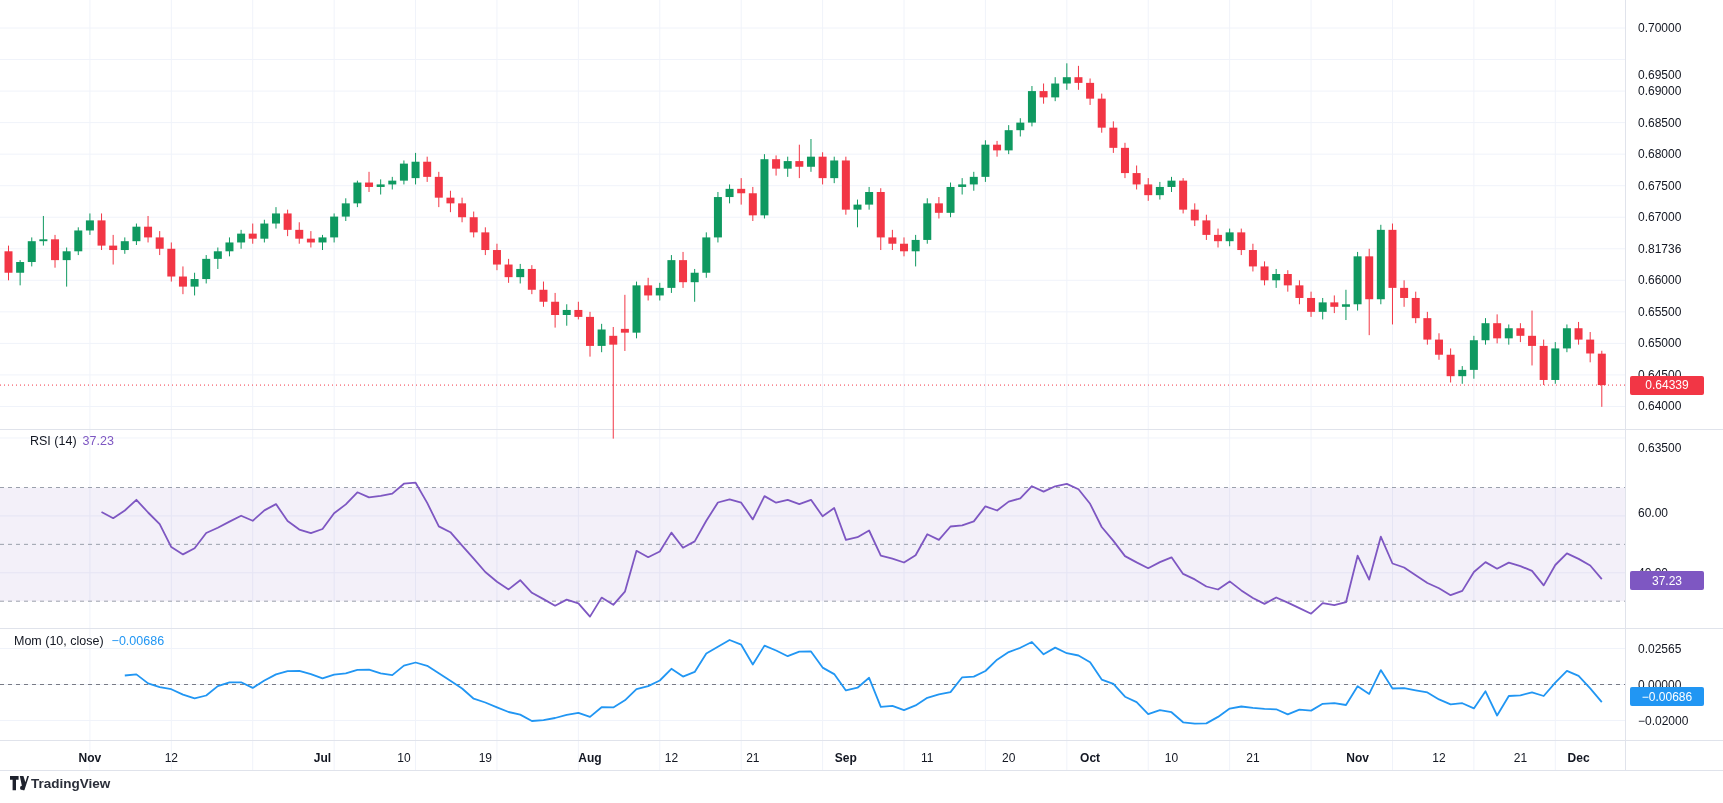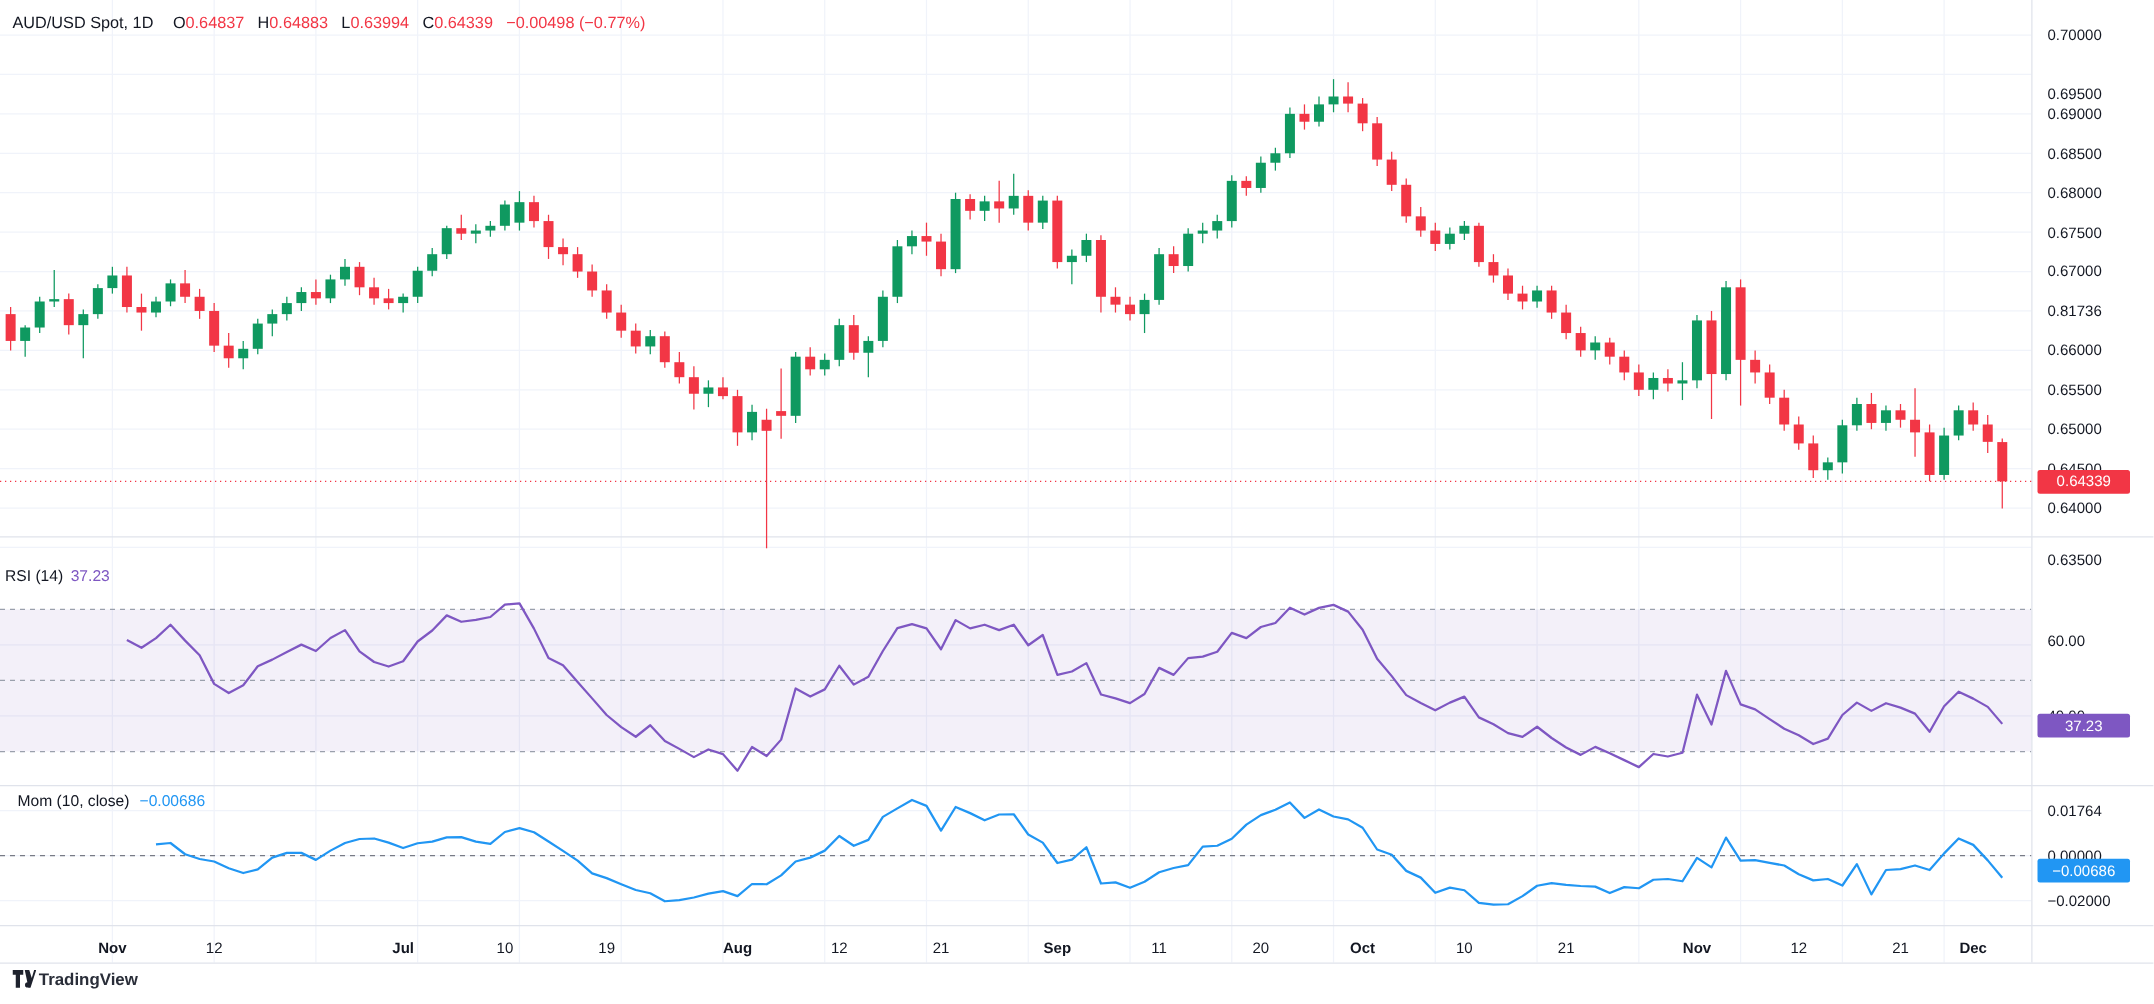--- a/index.html
+++ b/index.html
@@ -367,30 +367,22 @@
       <clipPath id="clip-rsi">
         <rect x="0" y="431" width="1625" height="196"></rect>
       </clipPath>
       <polyline points="101.5,512.0 113.2,518.2 124.8,510.5 136.4,499.8 148.1,512.5 159.7,524.2 171.3,547.1 183.0,554.4 194.6,548.2 206.2,533.0 217.8,527.7 229.5,521.6 241.1,515.7 252.7,520.8 264.4,510.4 276.0,504.1 287.6,521.1 299.3,529.6 310.9,533.2 322.5,529.0 334.1,513.2 345.8,504.4 357.4,492.3 369.0,497.4 380.7,495.9 392.3,493.6 403.9,483.7 415.6,482.7 427.2,502.9 438.8,526.4 450.4,532.2 462.1,545.6 473.7,558.7 485.3,572.0 497.0,581.7 508.6,589.4 520.2,580.2 531.9,592.8 543.5,599.1 555.1,605.7 566.7,599.6 578.4,603.3 590.0,616.6 601.6,597.6 613.3,604.8 624.9,591.7 636.5,550.8 648.2,557.2 659.8,551.5 671.4,532.6 683.0,547.7 694.7,541.4 706.3,520.8 717.9,502.5 729.6,499.3 741.2,502.7 752.8,519.4 764.5,496.1 776.1,502.7 787.7,499.8 799.3,504.1 811.0,499.8 822.6,516.2 834.2,508.0 845.9,539.9 857.5,537.2 869.1,530.5 880.8,555.6 892.4,558.7 904.0,562.5 915.6,555.2 927.3,534.3 938.9,539.9 950.5,526.5 962.2,525.3 973.8,521.4 985.4,506.3 997.1,510.5 1008.7,501.6 1020.3,498.4 1031.9,486.2 1043.6,491.6 1055.2,486.3 1066.8,483.9 1078.5,489.3 1090.1,503.8 1101.7,527.0 1113.4,540.9 1125.0,556.1 1136.6,562.4 1148.2,568.2 1159.9,562.1 1171.5,557.3 1183.1,573.9 1194.8,579.4 1206.4,586.5 1218.0,589.5 1229.7,581.4 1241.3,590.4 1252.9,598.0 1264.5,603.9 1276.2,597.5 1287.8,602.6 1299.4,608.1 1311.1,613.7 1322.7,603.2 1334.3,605.2 1346.0,602.2 1357.6,555.7 1369.2,579.6 1380.8,536.7 1392.5,563.5 1404.1,567.5 1415.7,575.3 1427.4,583.0 1439.0,588.2 1450.6,595.2 1462.3,590.9 1473.9,572.0 1485.5,562.1 1497.1,568.7 1508.8,562.6 1520.4,566.1 1532.0,570.9 1543.7,585.4 1555.3,565.0 1566.9,553.4 1578.6,558.9 1590.2,565.5 1601.8,579.1" fill="none" stroke="#7e57c2" stroke-width="1.8" stroke-linejoin="round" clip-path="url(#clip-rsi)"></polyline>
       <clipPath id="clip-mom">
         <rect x="0" y="630" width="1625" height="110"></rect>
       </clipPath>
       <polyline points="124.8,675.5 136.4,674.4 148.1,683.4 159.7,687.2 171.3,689.2 183.0,694.6 194.6,698.4 206.2,695.5 217.8,686.1 229.5,682.3 241.1,682.3 252.7,687.9 264.4,680.5 276.0,674.4 287.6,671.2 299.3,670.8 310.9,674.1 322.5,678.4 334.1,674.6 345.8,673.3 357.4,669.9 369.0,669.7 380.7,673.3 392.3,675.1 403.9,665.6 415.6,662.5 427.2,665.8 438.8,673.2 450.4,680.7 462.1,688.5 473.7,698.7 485.3,702.5 497.0,707.4 508.6,712.0 520.2,714.6 531.9,721.0 543.5,720.1 555.1,718.0 566.7,714.9 578.4,712.9 590.0,716.9 601.6,707.2 613.3,707.4 624.9,700.3 636.5,689.2 648.2,686.1 659.8,680.5 671.4,668.8 683.0,676.6 694.7,671.9 706.3,653.5 717.9,646.7 729.6,640.0 741.2,644.7 752.8,664.5 764.5,645.6 776.1,650.5 787.7,656.2 799.3,651.6 811.0,651.4 822.6,667.6 834.2,674.1 845.9,690.4 857.5,687.7 869.1,677.8 880.8,706.8 892.4,705.9 904.0,710.2 915.6,705.4 927.3,697.8 938.9,694.4 950.5,692.1 962.2,677.3 973.8,676.6 985.4,671.0 997.1,659.7 1008.7,652.1 1020.3,647.8 1031.9,642.0 1043.6,654.3 1055.2,647.6 1066.8,653.2 1078.5,655.5 1090.1,662.2 1101.7,679.6 1113.4,683.8 1125.0,696.7 1136.6,702.1 1148.2,714.2 1159.9,710.1 1171.5,712.2 1183.1,722.3 1194.8,723.7 1206.4,723.4 1218.0,716.9 1229.7,708.6 1241.3,706.5 1252.9,707.9 1264.5,708.8 1276.2,709.3 1287.8,714.4 1299.4,709.7 1311.1,710.6 1322.7,703.8 1334.3,703.2 1346.0,705.0 1357.6,686.3 1369.2,693.9 1380.8,670.1 1392.5,688.5 1404.1,688.1 1415.7,690.3 1427.4,692.4 1439.0,699.4 1450.6,704.3 1462.3,703.2 1473.9,708.4 1485.5,691.3 1497.1,715.5 1508.8,696.0 1520.4,695.3 1532.0,692.4 1543.7,696.0 1555.3,682.7 1566.9,670.8 1578.6,675.9 1590.2,688.3 1601.8,702.2" fill="none" stroke="#2196f3" stroke-width="1.8" stroke-linejoin="round" clip-path="url(#clip-mom)"></polyline>
     </svg>
 
-  <div class="legend" style="left:10px;top:10px;">
-    <span class="sym">AUD/USD Spot, 1D</span>
-    <span class="pfx">O</span><span class="val">0.64837</span>
-    <span class="pfx">H</span><span class="val">0.64883</span>
-    <span class="pfx">L</span><span class="val">0.63994</span>
-    <span class="pfx">C</span><span class="val">0.64339</span>
-    <span class="pfx val">−0.00498 (−0.77%)</span>
-  </div>
-
-  <div id="rsi-legend" class="legend" style="left:4px;top:434px;margin-top:20px;">
+
+  <div id="rsi-legend" class="legend" style="left:30px;top:434px;">
     <span>RSI (14)</span><span class="ival">37.23</span>
   </div>
 
   <div id="mom-legend" class="legend" style="left:14px;top:634px;">
     <span>Mom (10, close)</span><span class="ival">−0.00686</span>
   </div>
 
   <div id="price-badge" class="badge" style="top: 375.578px;">0.64339</div>
   <div id="rsi-badge" class="badge" style="top: 571.149px;">37.23</div>
   <div id="mom-badge" class="badge" style="top: 687.348px;">−0.00686</div>
@@ -405,21 +397,21 @@
       <div class="plabel" style="top: 209.231px;">0.67000</div>
       <div class="plabel" style="top: 240.769px;">0.81736</div>
       <div class="plabel" style="top: 272.308px;">0.66000</div>
       <div class="plabel" style="top: 303.846px;">0.65500</div>
       <div class="plabel" style="top: 335.385px;">0.65000</div>
       <div class="plabel" style="top: 366.923px;">0.64500</div>
       <div class="plabel" style="top: 398.462px;">0.64000</div>
       <div class="plabel" style="top: 440px;">0.63500</div>
       <div class="plabel" style="top: 505px;">60.00</div>
       <div class="plabel" style="top: 564.775px;">40.00</div>
-      <div class="plabel" style="top: 640.5px;">0.01764</div>
+      <div class="plabel" style="top: 640.5px;">0.02565</div>
       <div class="plabel" style="top: 676.5px;">0.00000</div>
       <div class="plabel" style="top: 712.5px;">−0.02000</div>
     </div>
   <div id="time-axis">
       <div class="tlabel bold" style="left: 89.91px;">Nov</div>
       <div class="tlabel" style="left: 171.32px;">12</div>
       <div class="tlabel bold" style="left: 322.51px;">Jul</div>
       <div class="tlabel" style="left: 403.92px;">10</div>
       <div class="tlabel" style="left: 485.33px;">19</div>
       <div class="tlabel bold" style="left: 590px;">Aug</div>

